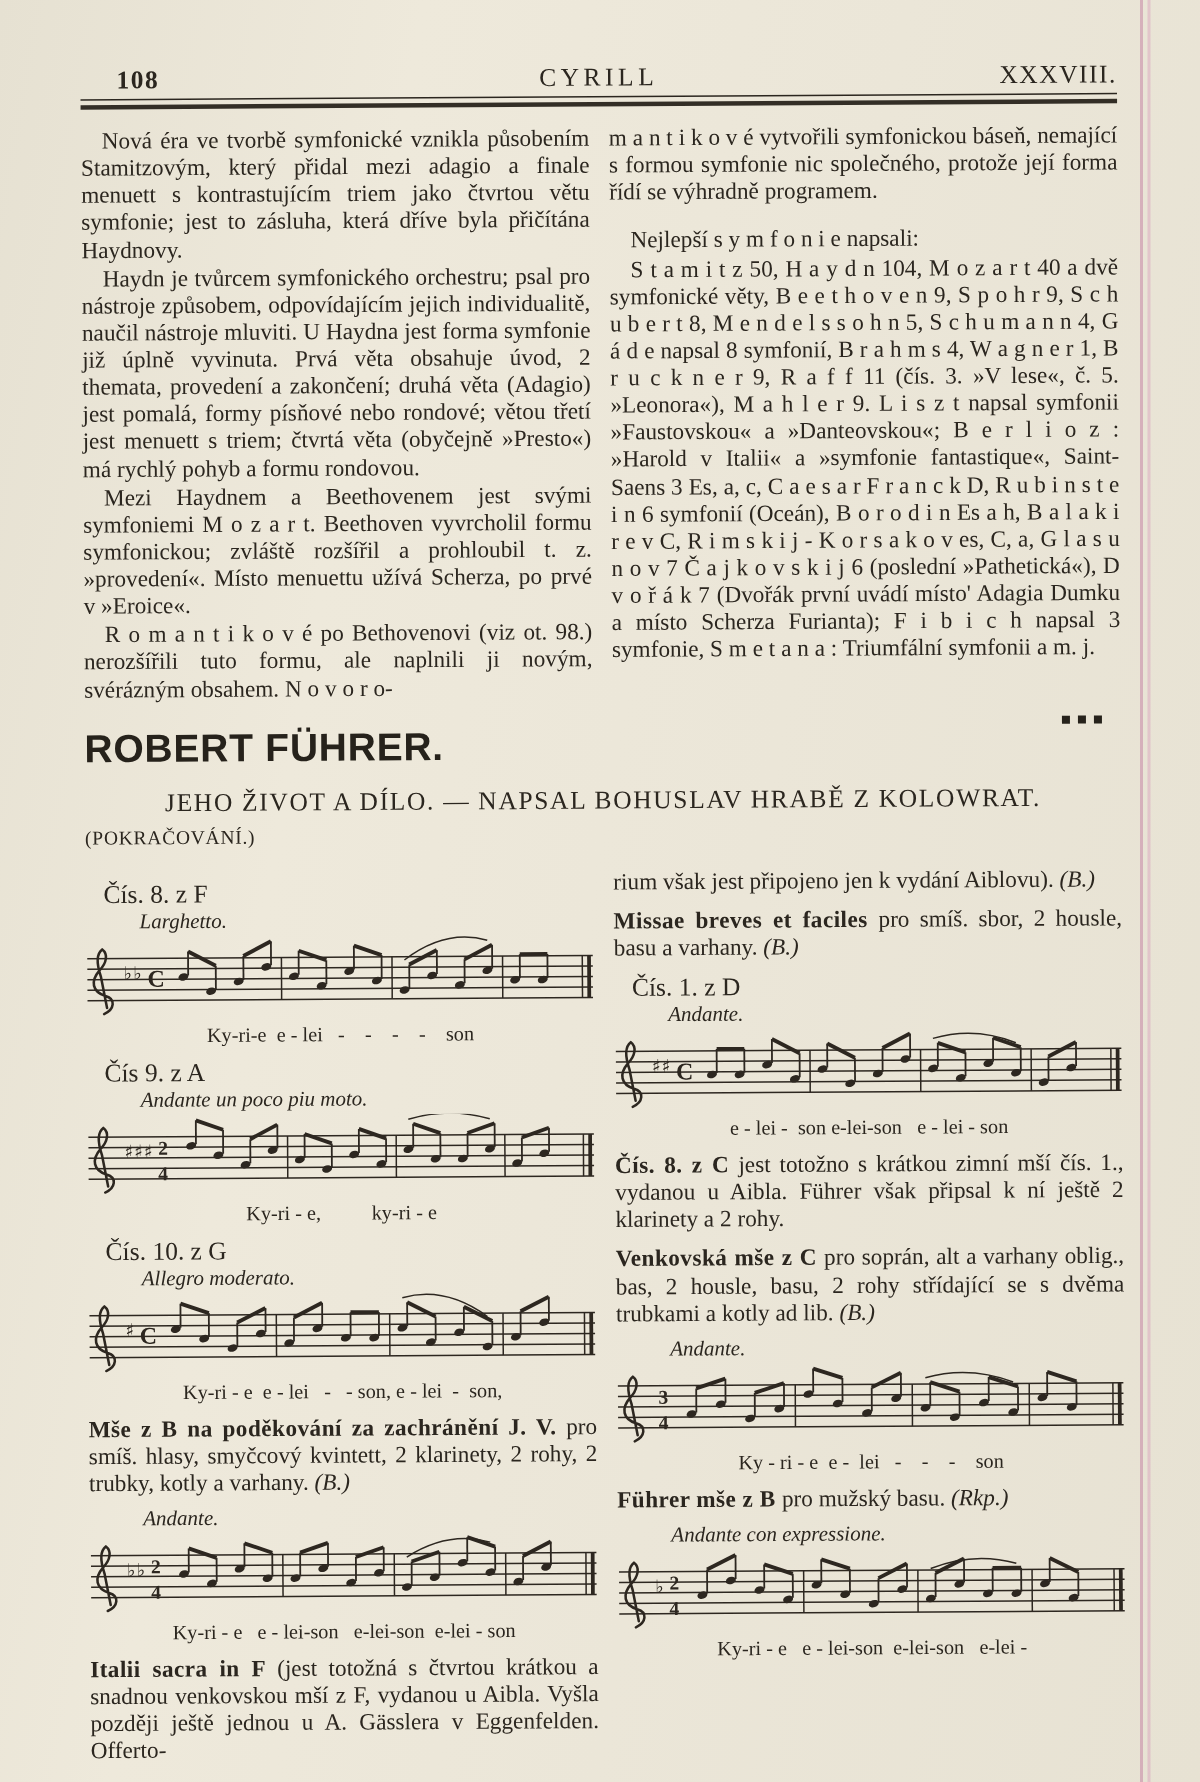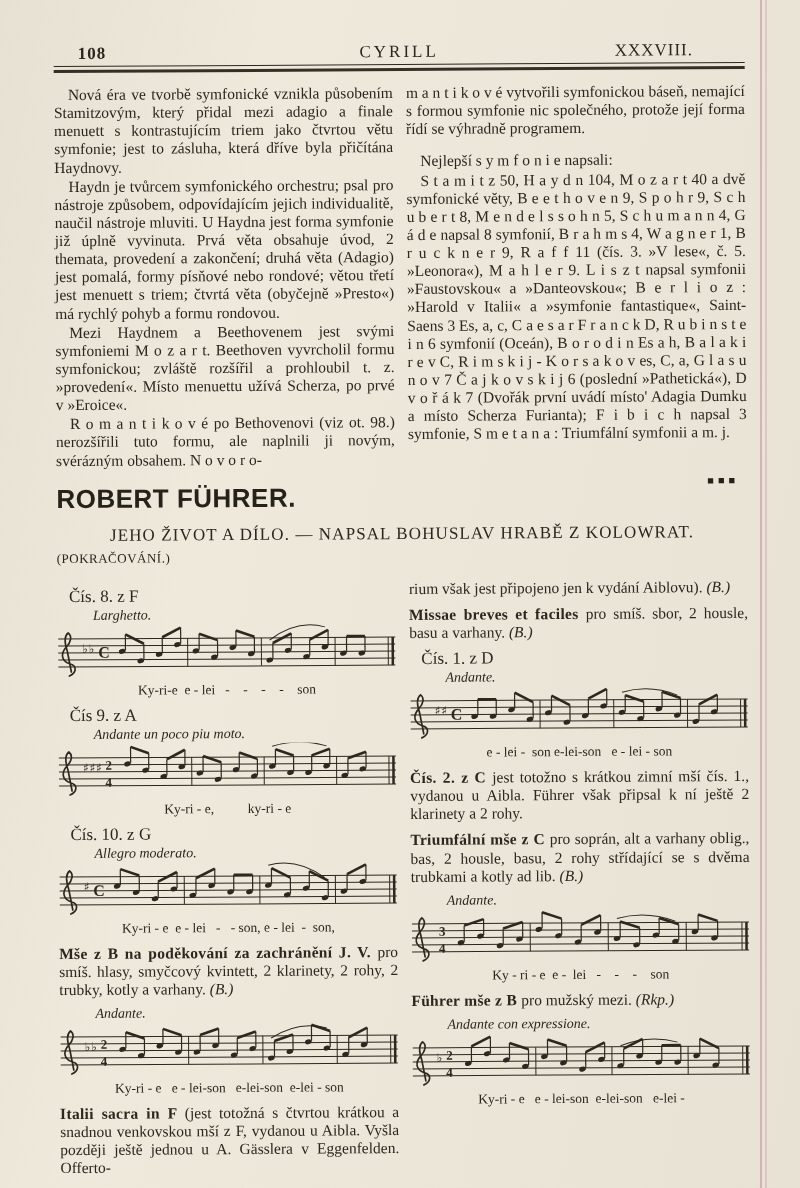--- a/index.html
+++ b/index.html
@@ -8,21 +8,21 @@
         background:linear-gradient(100deg,#e6e1d2 0%,#eee9db 28%,#ebe6d8 60%,#e7e2d3 100%);
         font-family:"Liberation Serif",serif;color:#2b261f;}
   .edge{position:absolute;top:0;height:100%;}
   .e1{left:760px;width:2px;background:rgba(190,112,156,.45);}
   .e2{left:765px;width:1.5px;background:rgba(214,150,186,.4);}
   .content{position:absolute;left:57px;top:42px;width:691px;transform:rotate(-0.35deg);}
 
   .masthead{display:flex;align-items:baseline;font-size:17px;}
   .pgnum{font-weight:bold;width:130px;letter-spacing:1px;padding-left:24px;box-sizing:border-box;}
   .journal{flex:1;text-align:center;letter-spacing:3px;}
-  .volume{width:130px;text-align:left;letter-spacing:1px;}
+  .volume{width:130px;text-align:right;letter-spacing:1px;}
   .rule-double{margin-top:2px;border-top:1.5px solid #2b261f;border-bottom:3px solid #332e26;height:3px;}
 
   .two-col{display:flex;gap:13px;margin-top:13px;}
   .col{width:339px;} .col.r{width:339px;}
   p{margin:0;text-align:justify;font-size:15.5px;line-height:1.17;}
   p.ind{text-indent:14px;}
   p + p{margin-top:1px;}
   .list-heading{margin-top:14px;text-indent:14px;text-align:left;}
   .gap-top{margin-top:14px;}
 
@@ -381,24 +381,24 @@
                 <ellipse cx="304.57142857142856" cy="26.6" rx="3.4" ry="2.4" fill="#2d2720" transform="rotate(-18 304.57142857142856 26.6)"></ellipse>
                 <line x1="307.77142857142854" y1="25.6" x2="307.77142857142854" y2="9.600000000000001" stroke="#2d2720" stroke-width="1.2"></line>
                 <line x1="289.3428571428571" y1="19.200000000000003" x2="307.77142857142854" y2="9.600000000000001" stroke="#2d2720" stroke-width="2.6"></line>
                 <path d="M212.42857142857142 6.600000000000001 Q 240.07142857142856 -1.3999999999999986 267.71428571428567 9.8" fill="none" stroke="#2d2720" stroke-width="1"></path>
                 <line x1="331" y1="14" x2="331" y2="42" stroke="#2d2720" stroke-width="1"></line>
                 <line x1="335.5" y1="14" x2="335.5" y2="42" stroke="#2d2720" stroke-width="2.5"></line>
               </svg>
             <div class="mex-lyrics">e - lei -  son e-lei-son   e - lei - son</div>
           </div>
           <p class="mass">
-            <b>Čís. 2. z C</b><span>jest totožno s krátkou zimní mší čís. 1., vydanou u Aibla. Führer však připsal k ní ještě 2 klarinety a 2 rohy.</span>
+            <b>Čís. 8. z C</b><span>jest totožno s krátkou zimní mší čís. 1., vydanou u Aibla. Führer však připsal k ní ještě 2 klarinety a 2 rohy.</span>
           </p>
           <p class="mass">
-            <b>Triumfální mše z C</b><span>pro soprán, alt a varhany oblig., bas, 2 housle, basu, 2 rohy střídající se s dvěma trubkami a kotly ad lib.</span><i>(B.)</i>
+            <b>Venkovská mše z C</b><span>pro soprán, alt a varhany oblig., bas, 2 housle, basu, 2 rohy střídající se s dvěma trubkami a kotly ad lib.</span><i>(B.)</i>
           </p>
           <div class="mex">
             <div class="mex-tempo">Andante.</div>
             <svg class="staff" viewBox="0 0 339 58">
                 <line x1="1" y1="14" x2="338" y2="14" stroke="#2d2720" stroke-width="1"></line>
                 <line x1="1" y1="21" x2="338" y2="21" stroke="#2d2720" stroke-width="1"></line>
                 <line x1="1" y1="28" x2="338" y2="28" stroke="#2d2720" stroke-width="1"></line>
                 <line x1="1" y1="35" x2="338" y2="35" stroke="#2d2720" stroke-width="1"></line>
                 <line x1="1" y1="42" x2="338" y2="42" stroke="#2d2720" stroke-width="1"></line>
                 <path d="M12 51 C19 48 20 41 13 39 C4 36 3 29 9 22 C14 17 15 11 11 8 C7 11 7 17 10 26 L14 47" fill="none" stroke="#2d2720" stroke-width="1.7" stroke-linecap="round"></path>
@@ -442,21 +442,21 @@
                 <ellipse cx="303.5" cy="29.8" rx="3.4" ry="2.4" fill="#2d2720" transform="rotate(-18 303.5 29.8)"></ellipse>
                 <line x1="306.7" y1="28.8" x2="306.7" y2="12.8" stroke="#2d2720" stroke-width="1.2"></line>
                 <line x1="287.2" y1="6.399999999999999" x2="306.7" y2="12.8" stroke="#2d2720" stroke-width="2.6"></line>
                 <path d="M206 9.8 Q 235.25 1.8000000000000007 264.5 13" fill="none" stroke="#2d2720" stroke-width="1"></path>
                 <line x1="331" y1="14" x2="331" y2="42" stroke="#2d2720" stroke-width="1"></line>
                 <line x1="335.5" y1="14" x2="335.5" y2="42" stroke="#2d2720" stroke-width="2.5"></line>
               </svg>
             <div class="mex-lyrics">Ky - ri - e  e -  lei   -    -    -    son</div>
           </div>
           <p class="mass">
-            <b>Führer mše z B</b><span>pro mužský mezi.</span><i>(Rkp.)</i>
+            <b>Führer mše z B</b><span>pro mužský basu.</span><i>(Rkp.)</i>
           </p>
           <div class="mex">
             <div class="mex-tempo">Andante con expressione.</div>
             <svg class="staff" viewBox="0 0 339 58">
                 <line x1="1" y1="14" x2="338" y2="14" stroke="#2d2720" stroke-width="1"></line>
                 <line x1="1" y1="21" x2="338" y2="21" stroke="#2d2720" stroke-width="1"></line>
                 <line x1="1" y1="28" x2="338" y2="28" stroke="#2d2720" stroke-width="1"></line>
                 <line x1="1" y1="35" x2="338" y2="35" stroke="#2d2720" stroke-width="1"></line>
                 <line x1="1" y1="42" x2="338" y2="42" stroke="#2d2720" stroke-width="1"></line>
                 <path d="M12 51 C19 48 20 41 13 39 C4 36 3 29 9 22 C14 17 15 11 11 8 C7 11 7 17 10 26 L14 47" fill="none" stroke="#2d2720" stroke-width="1.7" stroke-linecap="round"></path>

